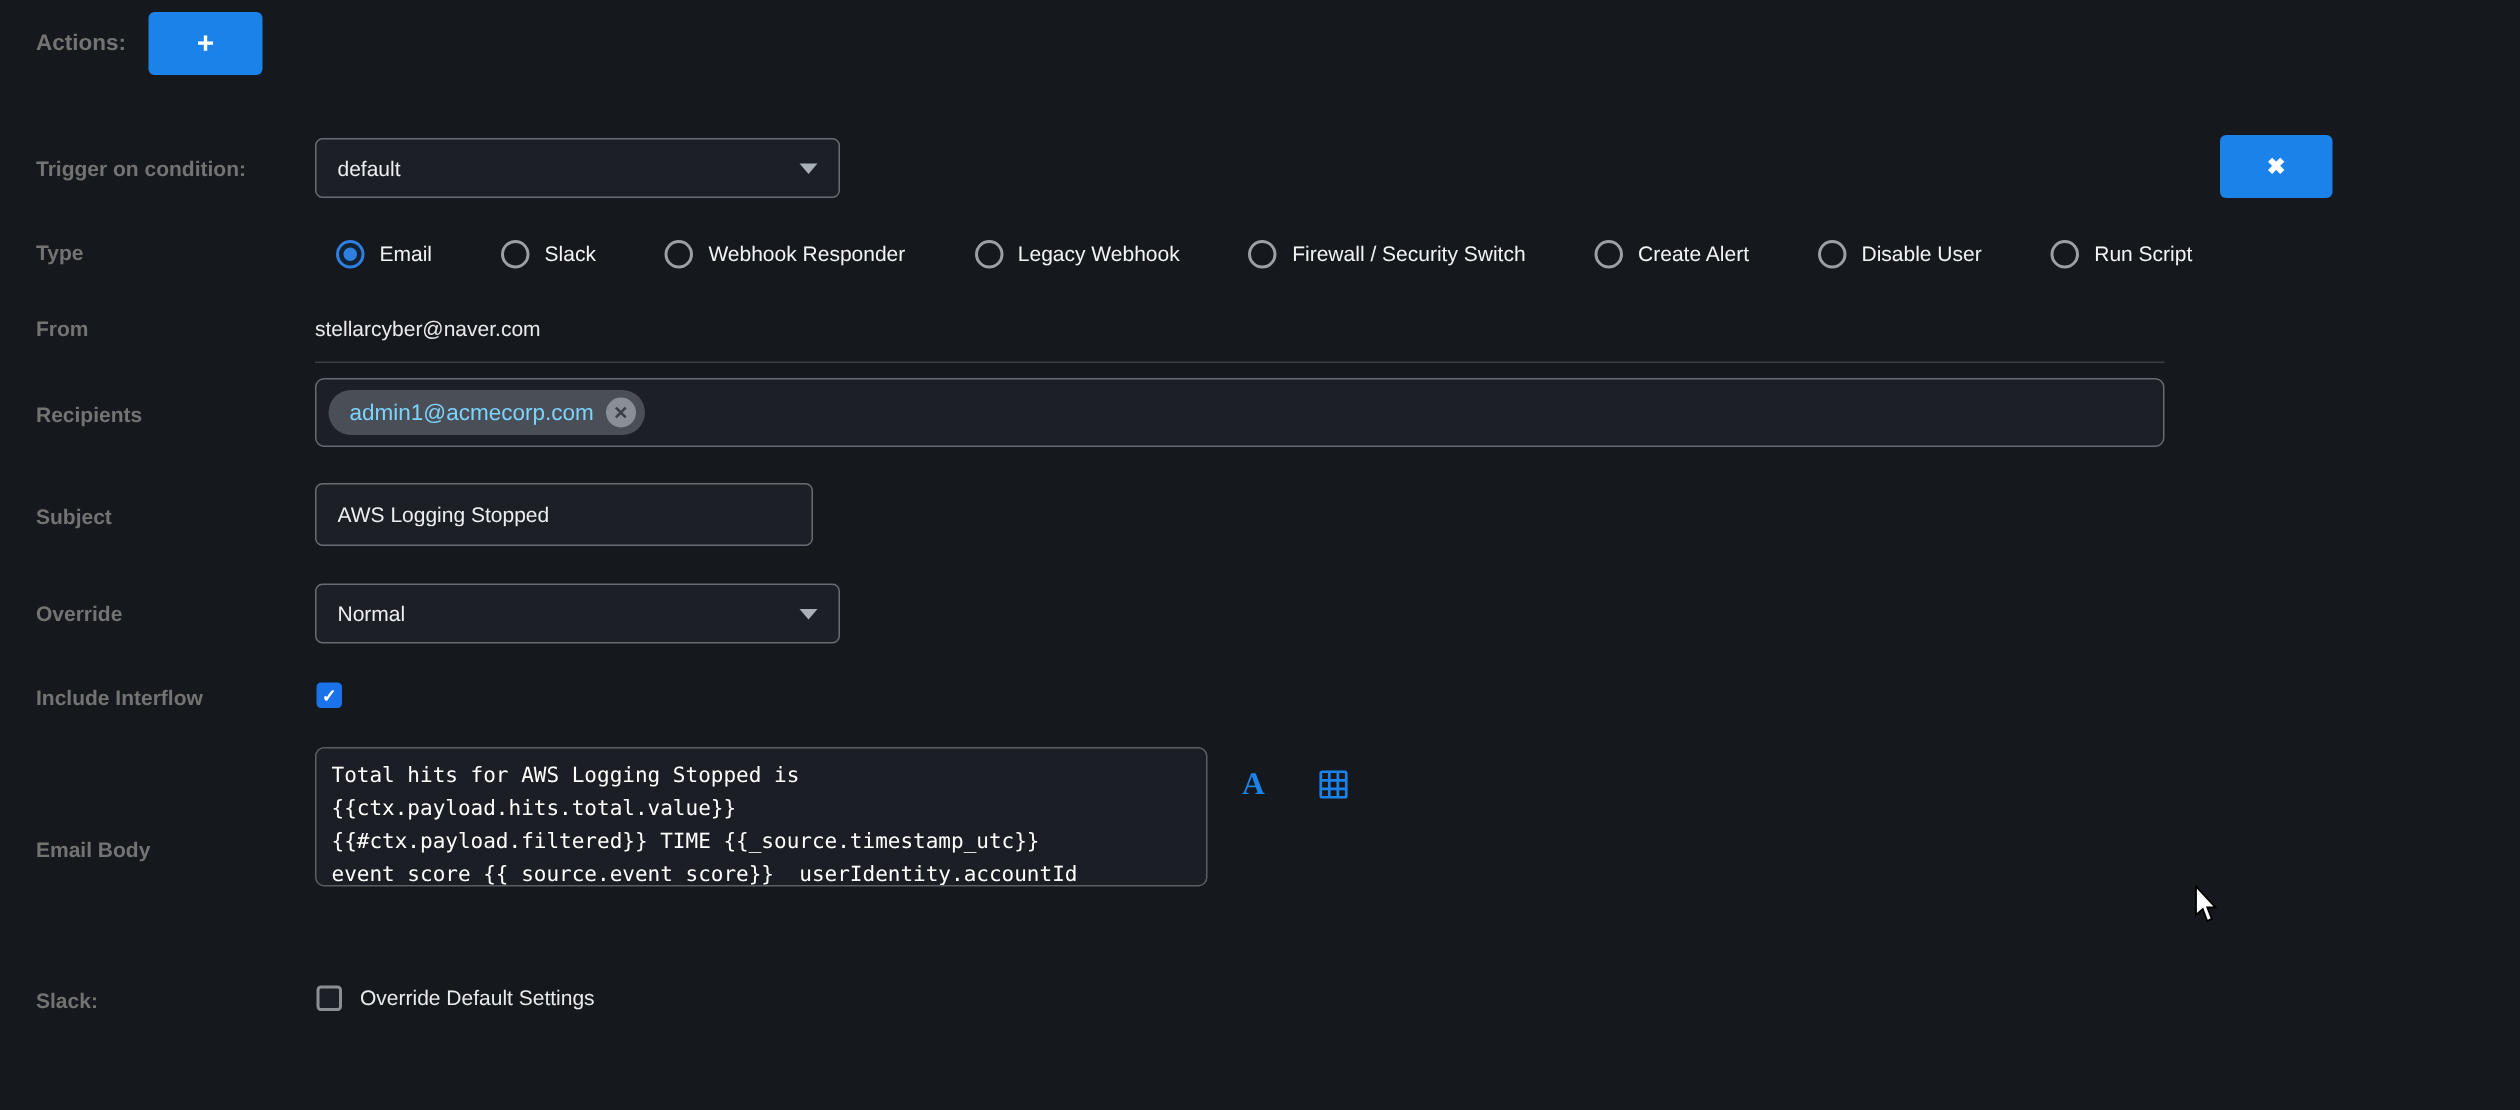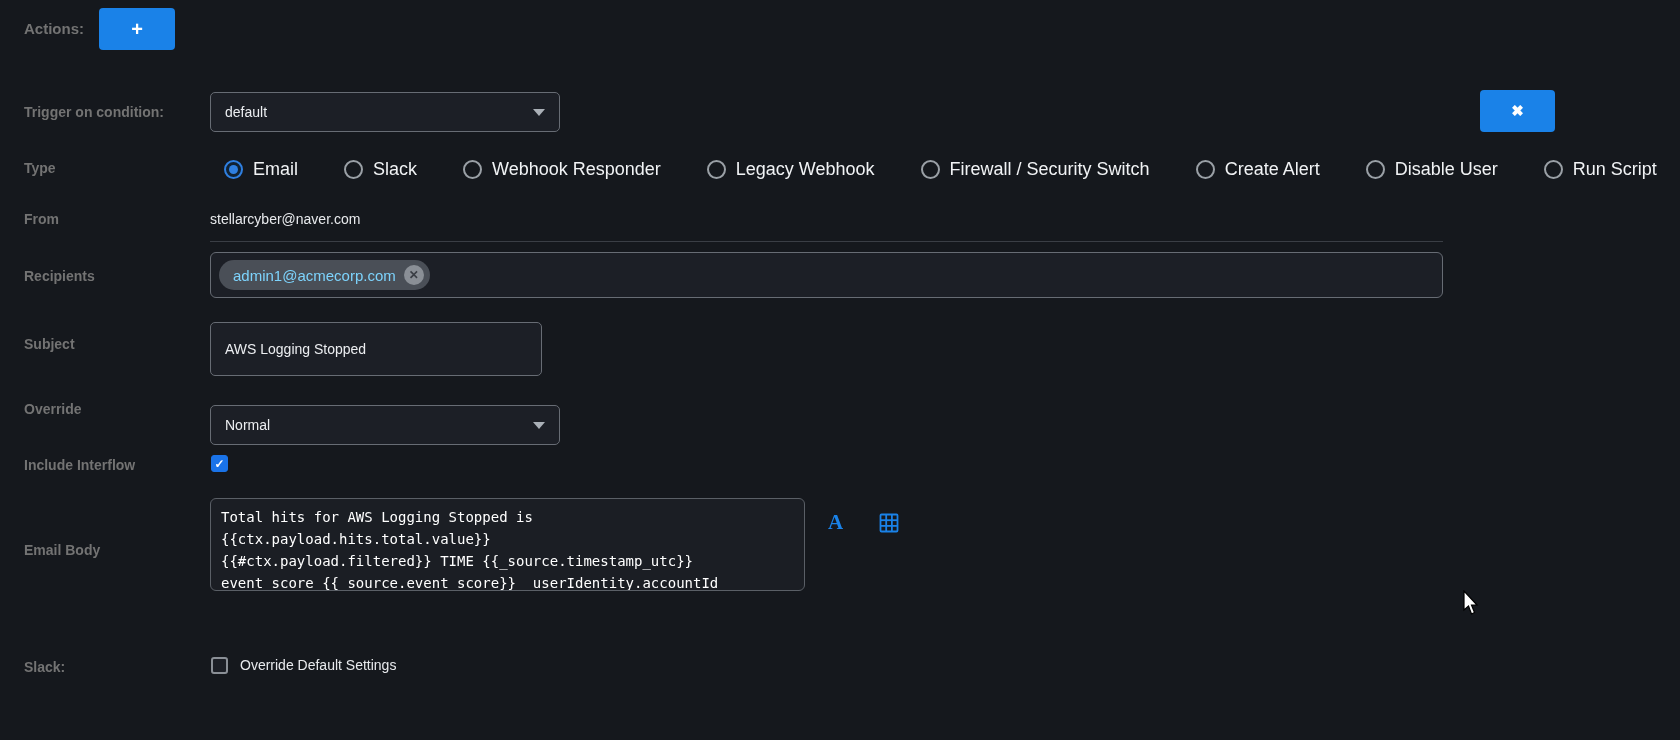--- a/index.html
+++ b/index.html
@@ -66,21 +66,21 @@
   .radio-circle {
     width:19px; height:19px; border-radius:50%;
     border:2px solid #9aa0a6; background:transparent;
     display:flex; align-items:center; justify-content:center;
     flex:0 0 auto;
   }
   .radio-item.selected .radio-circle { border-color:#2f7fe0; background:#123; }
   .radio-item.selected .radio-circle::after {
     content:""; width:9px; height:9px; border-radius:50%; background:#2f7fe0;
   }
-  .radio-item .radio-label { font-size:18px; color:#f1f3f5; font-weight:400; }
+  .radio-item .radio-label { font-size:14px; color:#f1f3f5; font-weight:400; }
   
   .from-value { position:absolute; left:210px; top:0; font-size:14px; color:#e8eaed; }
   .from-divider {
     position:absolute; left:210px; top:30px; width:1233px; height:1px;
     background:#3a3e45;
   }
   
   .recipients-input {
     position:absolute; left:210px; top:0;
     width:1233px; height:46px;
@@ -95,21 +95,21 @@
   .chip-text { font-size:15px; color:#7dd3fc; }
   .chip-remove {
     width:20px; height:20px; border-radius:50%;
     background:#8a8f96; color:#3a3e45;
     display:flex; align-items:center; justify-content:center;
     font-size:12px; font-weight:700; cursor:pointer;
   }
   
   .subject-input {
     position:absolute; left:210px; top:0;
-    width:332px; height:54px; padding:12px 14px;
+    width:332px; height:42px; padding:12px 14px;
   }
   
   .checkbox {
     position:absolute; left:211px;
     width:17px; height:17px; border-radius:3px;
     display:flex; align-items:center; justify-content:center;
     cursor:pointer;
   }
   .checkbox.checked { background:#1a73e8; border:1px solid #1a73e8; color:#fff; font-size:12px; font-weight:700; }
   .checkbox.unchecked { background:#1c1f26; border:2px solid #8a8f96; }
@@ -214,35 +214,35 @@
   </div>
 </div>
 
 <div class="row" style="top:322px;">
   <div class="row-label" style="top:14px;">Subject</div>
   <input class="field subject-input" value="AWS Logging Stopped" style="">
 </div>
 
 <div class="row" style="top:389px;">
   <div class="row-label" style="top:12px;">Override</div>
-  <div class="field select" style="left:210px; top:16px;">
+  <div class="field select" style="left:210px; top:0;">
     <span>Normal</span>
     <span class="caret"></span>
   </div>
 </div>
 
 <div class="row" style="top:455px;">
   <div class="row-label" style="top:2px;">Include Interflow</div>
   <div class="checkbox checked" style="top:0;">
     <span>✓</span>
   </div>
 </div>
 
 <div class="row" style="top:498px;">
-  <div class="row-label" style="top:44px;">Email Body</div>
+  <div class="row-label" style="top:60px;">Email Body</div>
   <div class="email-body">Total hits for AWS Logging Stopped is
 {{ctx.payload.hits.total.value}}
 {{#ctx.payload.filtered}} TIME {{_source.timestamp_utc}}
 event_score {{_source.event_score}}  userIdentity.accountId
 {{_source.userIdentity.accountId}}  userIdentity.userName
 {{_source.userIdentity.userName}}  userIdentity.type</div>
   <div class="body-tools">
     <span class="tool-a">A</span>
     <svg class="tool-table" width="20" height="20" viewBox="0 0 20 20">
       <g fill="none" stroke="#1a82e8" stroke-width="1.8">

